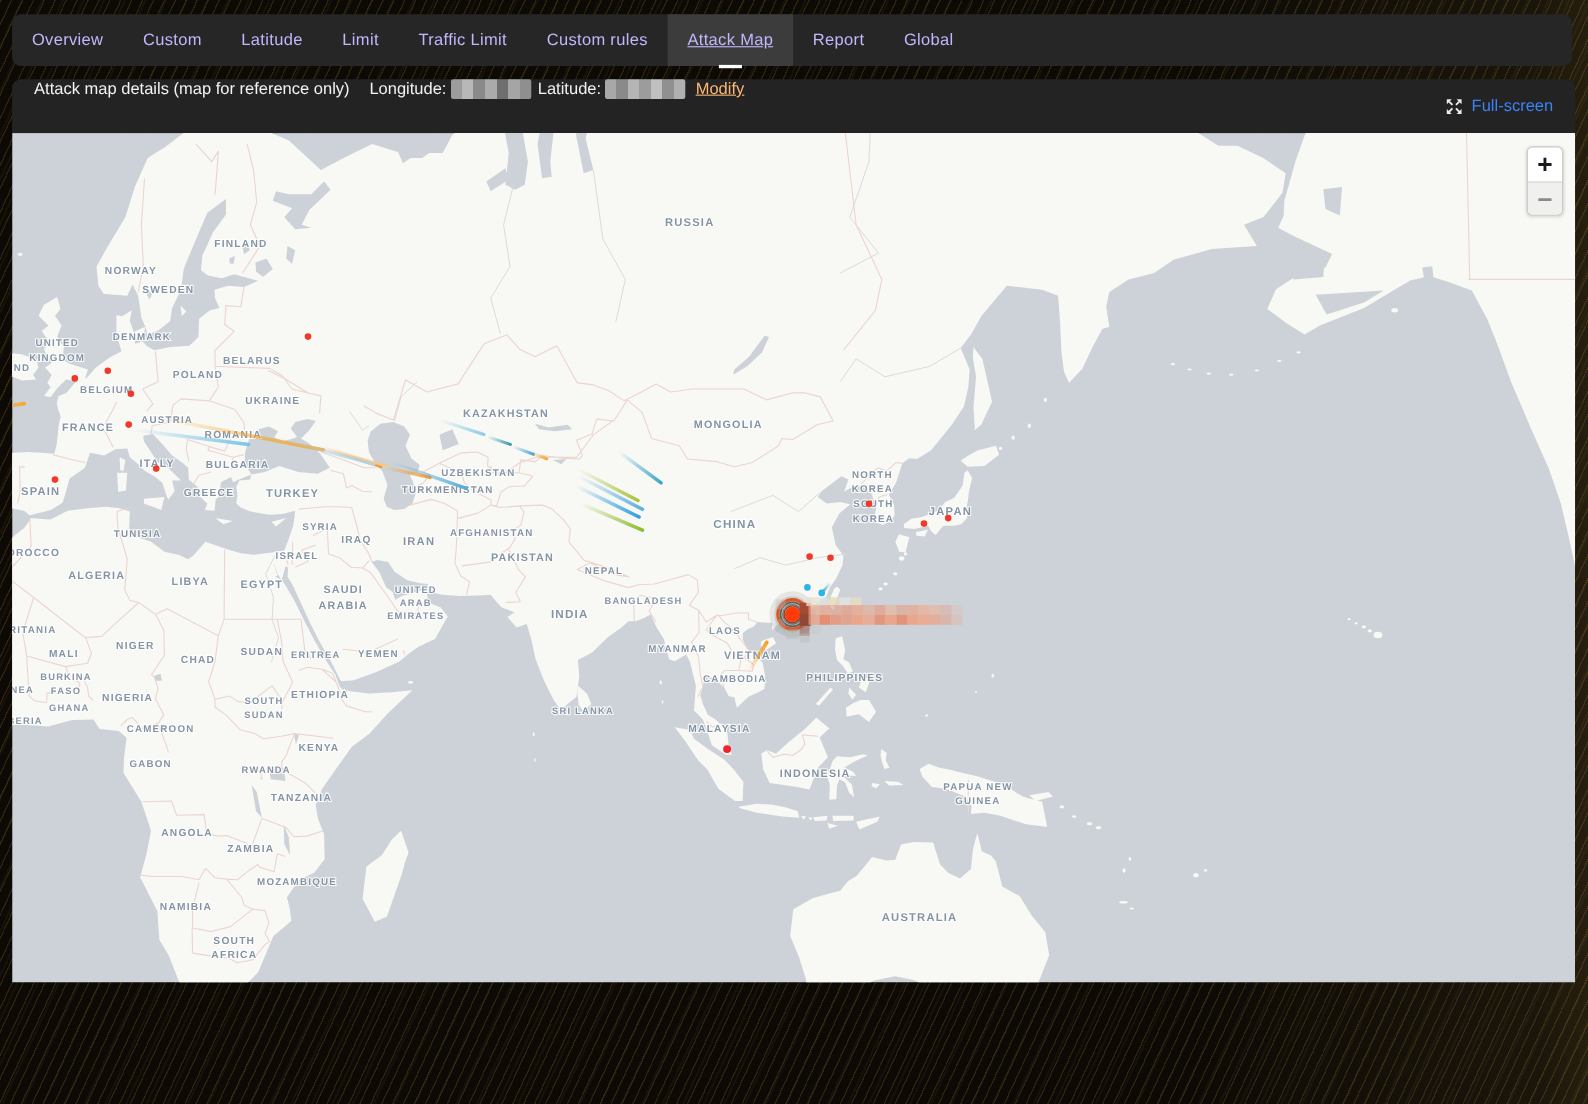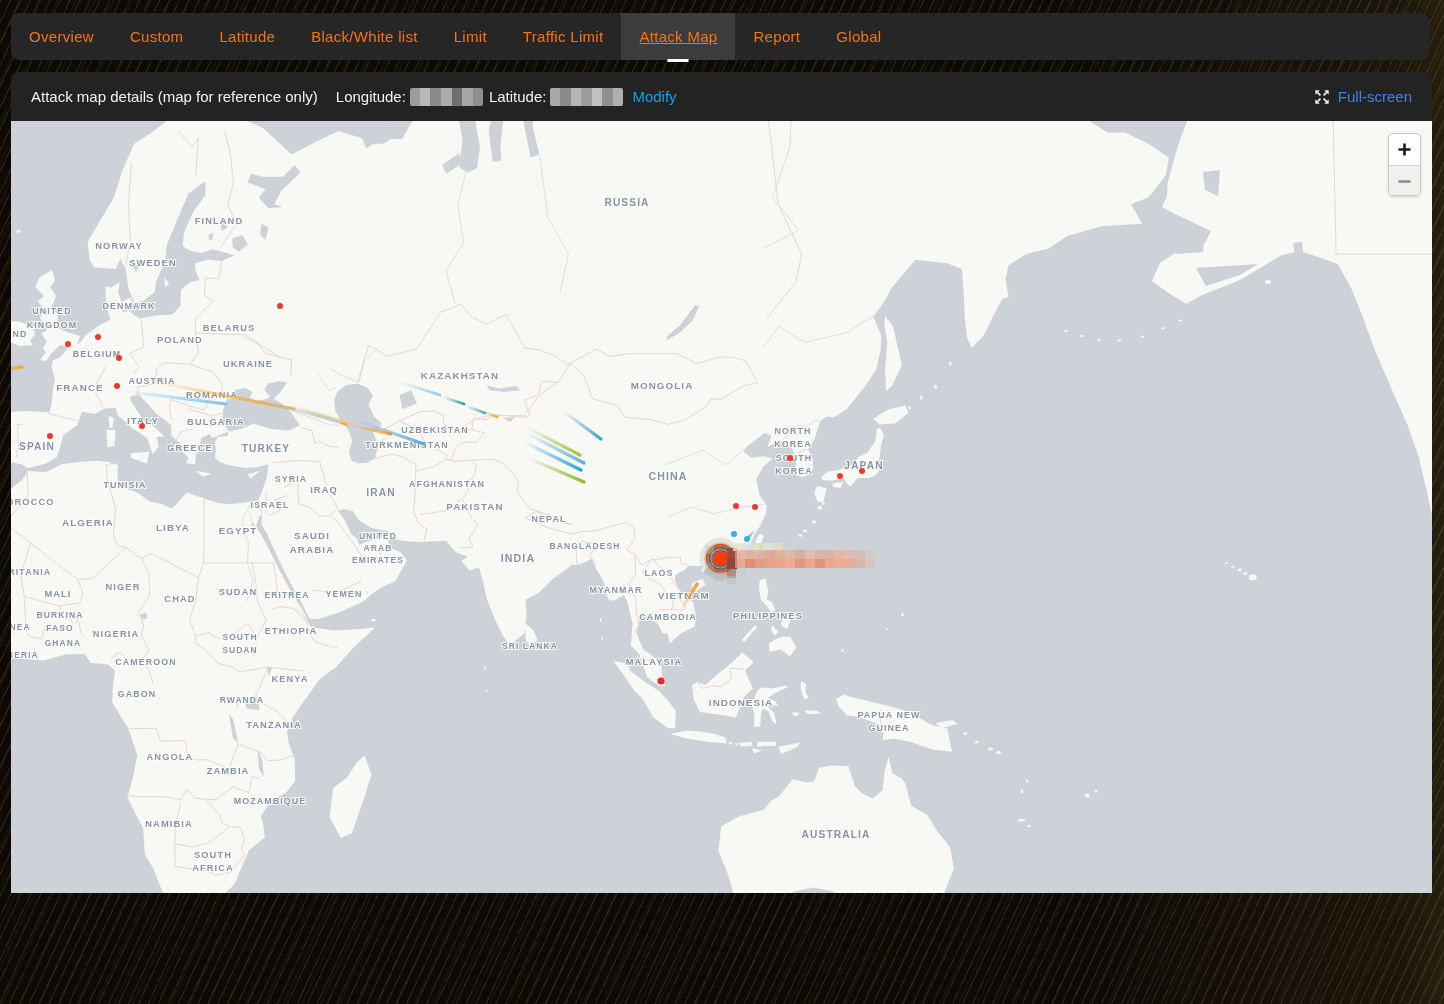--- a/index.html
+++ b/index.html
@@ -1,37 +1,37 @@
 <!DOCTYPE html>
 <html><head><meta charset="utf-8"><style>
 *{margin:0;padding:0;box-sizing:border-box;}
 html,body{width:1444px;height:1004px;overflow:hidden;}
 body{font-family:"Liberation Sans",sans-serif;background-color:#0d0a06;background-image:linear-gradient(90deg,rgba(0,0,0,0) 0 75%,rgba(150,125,55,0.10) 97%,rgba(170,140,60,0.16) 100%),repeating-linear-gradient(115deg,rgba(104,86,36,0.33) 0 1.2px,rgba(20,15,8,0) 1.2px 9px),repeating-linear-gradient(115deg,rgba(80,64,26,0.15) 0 2px,rgba(0,0,0,0) 2px 17px);position:relative;}
 .nav{position:absolute;left:11px;top:13px;width:1418px;height:47px;background:#262626;border-radius:8px;display:flex;align-items:center;}
-.nav .tab{padding:0 18px;height:47px;line-height:47px;font-size:15px;letter-spacing:0.3px;color:#f97316;position:relative;white-space:nowrap;}
+.nav .tab{padding:0 18px;height:47px;line-height:47px;font-size:15px;letter-spacing:0.3px;color:#c4b5fd;position:relative;white-space:nowrap;}
 .nav .tab.active{background:#3c3c3c;text-decoration:underline;}
 .nav .tab.active::after{content:"";position:absolute;left:50%;transform:translateX(-50%);bottom:-2px;width:21px;height:3px;background:#fff;}
-.bar{position:absolute;left:11px;top:72px;width:1421px;height:49px;background:#232323;border-radius:8px 8px 0 0;display:flex;align-items:center;color:#f2f2f2;font-size:15px;}
+.bar{position:absolute;left:11px;top:72px;width:1421px;height:49px;background:#232323;border-radius:8px 8px 0 0;display:flex;color:#f2f2f2;font-size:15px;}
 .bar .t1{margin-left:20px;}
 .blur{display:inline-block;height:18px;border-radius:2px;vertical-align:middle;}
-.modify{color:#0ea5e9;margin-left:9px;}
+.modify{color:#fdba74;margin-left:9px;text-decoration:underline;}
 .fs{margin-left:auto;margin-right:20px;display:flex;align-items:center;gap:8px;color:#3b82f6;}
 .mapwrap{position:absolute;left:11px;top:121px;width:1421px;height:772px;overflow:hidden;}
 .zoomctl{position:absolute;left:1388px;top:133px;width:33px;height:63px;background:#fff;border:1px solid #c9c9c5;border-radius:5px;box-shadow:0 1px 3px rgba(0,0,0,0.15);overflow:hidden;}
 .zoomctl .zp{height:31px;display:flex;align-items:center;justify-content:center;}
 .zoomctl .zm{height:31px;background:#f0f0ee;border-top:1px solid #d4d4d0;display:flex;align-items:center;justify-content:center;}
 </style></head>
 <body>
 <div class="nav">
 <div class="tab">Overview</div>
     <div class="tab">Custom</div>
     <div class="tab">Latitude</div>
-    <div class="tab">Black/White list</div>
     <div class="tab">Limit</div>
     <div class="tab">Traffic Limit</div>
+    <div class="tab">Custom rules</div>
     <div class="tab active">Attack Map</div>
     <div class="tab">Report</div>
     <div class="tab">Global</div>
 </div>
 <div class="bar">
 <span class="t1">Attack map details (map for reference only)</span>
 <span style="margin-left:18px">Longitude:</span>
 <span class="blur" style="width:73px;margin-left:4px;background:linear-gradient(90deg,#9c9c9c 0 10px,#b8b8b8 10px 20px,#8a8a8a 20px 31px,#ababab 31px 42px,#6f6f6f 42px 52px,#a5a5a5 52px 63px,#8f8f8f 63px 73px)"></span>
 <span style="margin-left:6px">Latitude:</span>
 <span class="blur" style="width:73px;margin-left:4px;background:linear-gradient(90deg,#a8a8a8 0 10px,#8a8a8a 10px 21px,#b5b5b5 21px 31px,#9c9c9c 31px 42px,#c0c0c0 42px 52px,#909090 52px 63px,#b0b0b0 63px 73px)"></span>

